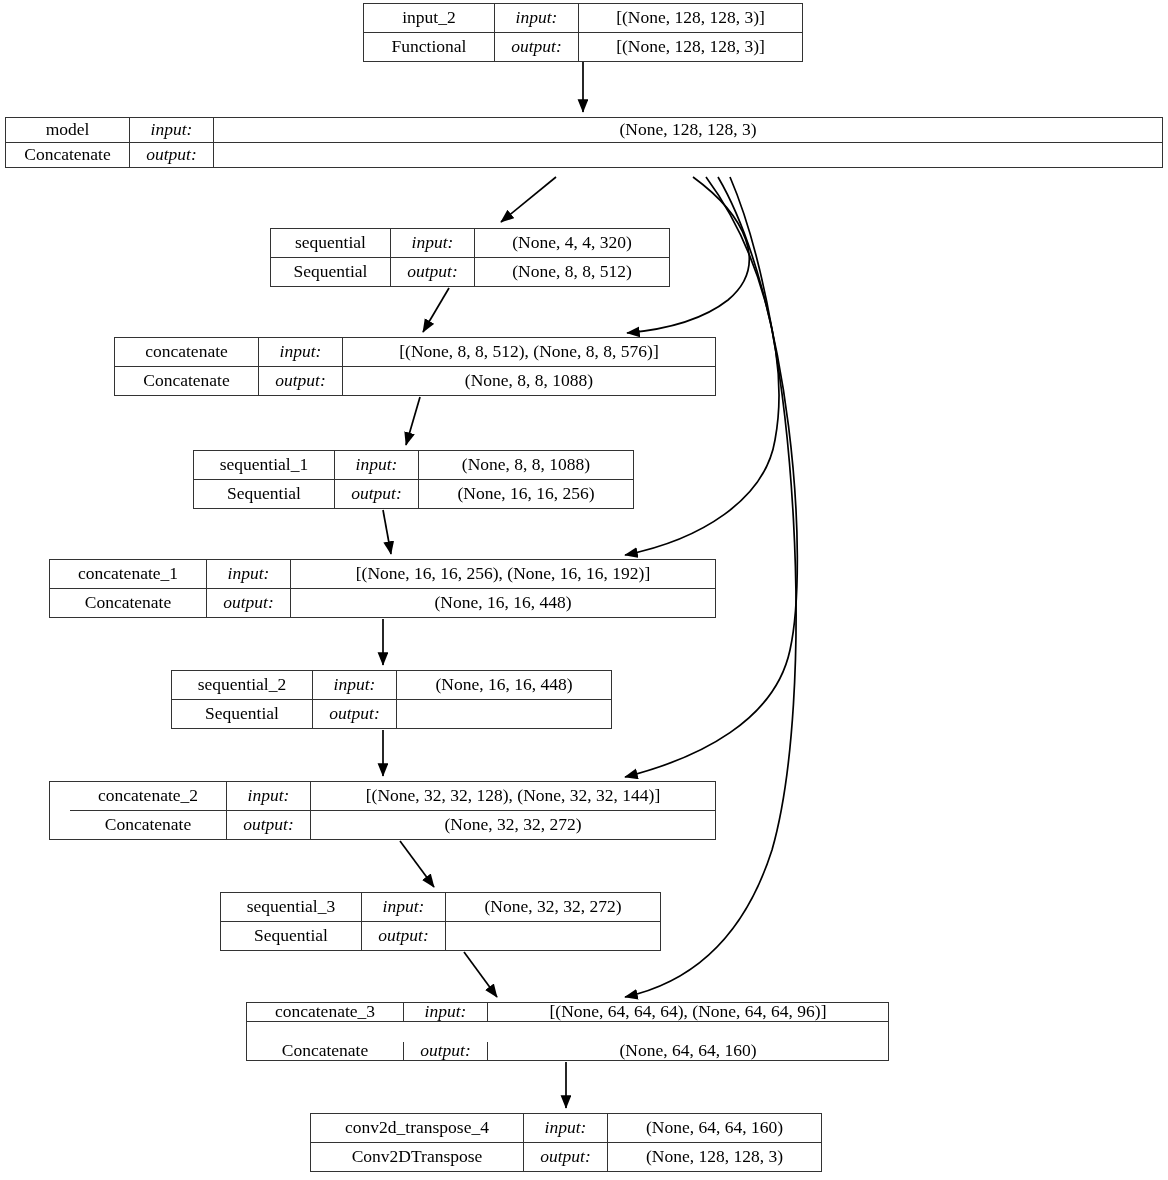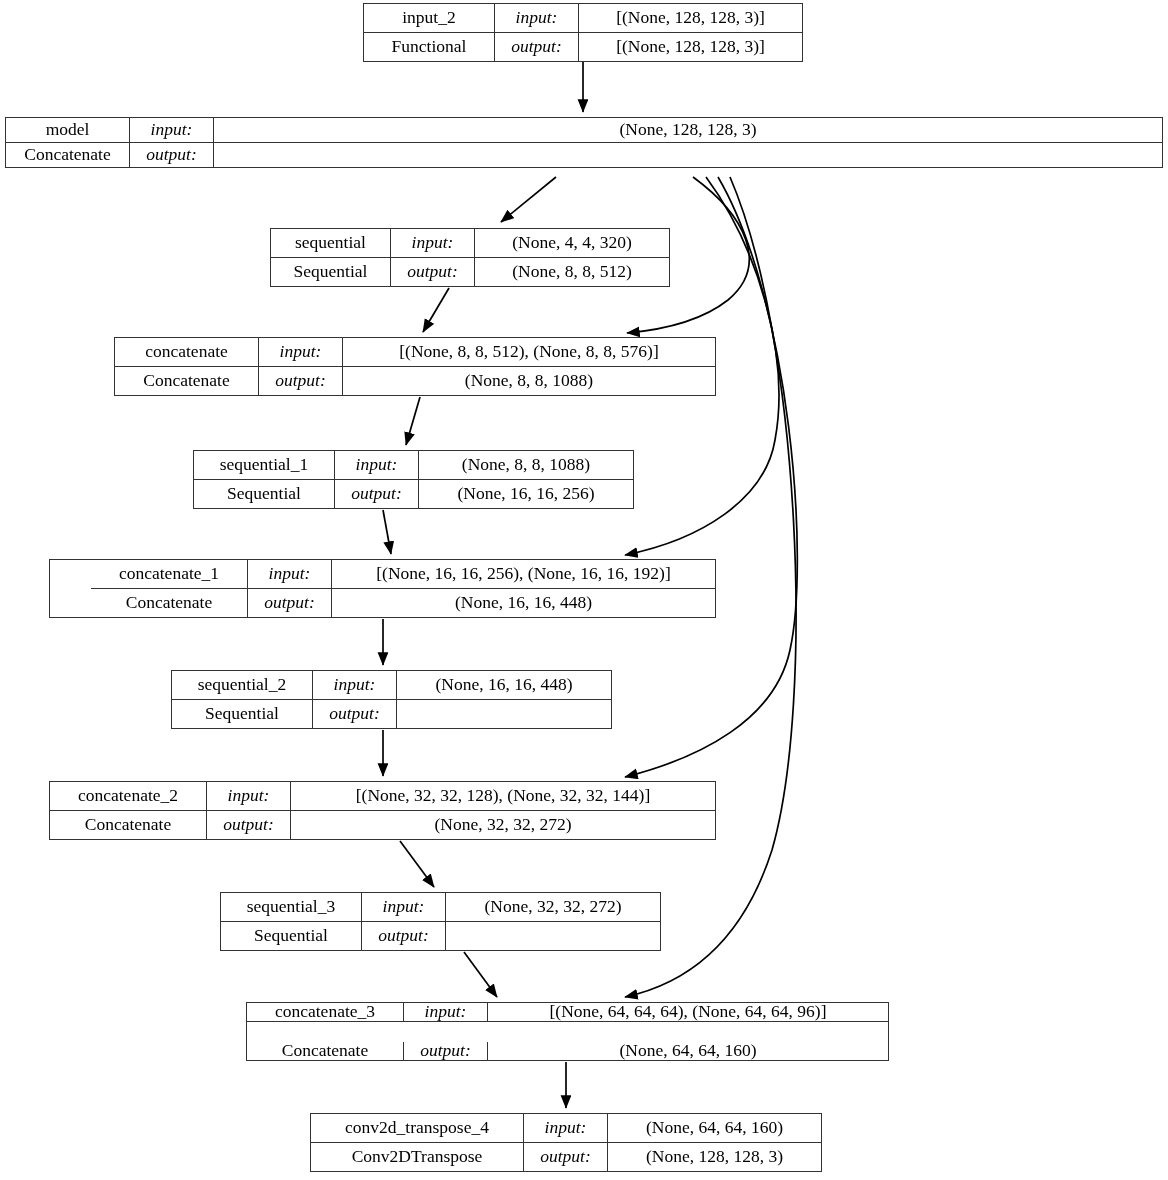--- a/index.html
+++ b/index.html
@@ -162,21 +162,21 @@
       <div class="cell io" style="width:84px">input:</div>
       <div class="cell shape">(None, 8, 8, 1088)</div>
     </div>
     <div class="node-row">
       <div class="cell name" style="width:141px">Sequential</div>
       <div class="cell io" style="width:84px">output:</div>
       <div class="cell shape">(None, 16, 16, 256)</div>
     </div>
   </div>
 
-  <div class="node" style="left:49px; top:559px; width:667px; height:59px;padding-left:41px;">
+  <div class="node" style="left:49px; top:559px; width:667px; height:59px;">
     <div class="node-row top">
       <div class="cell name" style="width:157px">concatenate_1</div>
       <div class="cell io" style="width:84px">input:</div>
       <div class="cell shape">[(None, 16, 16, 256), (None, 16, 16, 192)]</div>
     </div>
     <div class="node-row">
       <div class="cell name" style="width:157px">Concatenate</div>
       <div class="cell io" style="width:84px">output:</div>
       <div class="cell shape">(None, 16, 16, 448)</div>
     </div>
@@ -187,21 +187,21 @@
       <div class="cell name" style="width:141px">sequential_2</div>
       <div class="cell io" style="width:84px">input:</div>
       <div class="cell shape">(None, 16, 16, 448)</div>
     </div>
     <div class="node-row">
       <div class="cell name" style="width:141px">Sequential</div>
       <div class="cell io" style="width:84px">output:</div>
     </div>
   </div>
 
-  <div class="node" style="left:49px; top:781px; width:667px; height:59px;">
+  <div class="node" style="left:49px; top:781px; width:667px; height:59px;padding-left:20px;">
     <div class="node-row top">
       <div class="cell name" style="width:157px">concatenate_2</div>
       <div class="cell io" style="width:84px">input:</div>
       <div class="cell shape">[(None, 32, 32, 128), (None, 32, 32, 144)]</div>
     </div>
     <div class="node-row">
       <div class="cell name" style="width:157px">Concatenate</div>
       <div class="cell io" style="width:84px">output:</div>
       <div class="cell shape">(None, 32, 32, 272)</div>
     </div>

